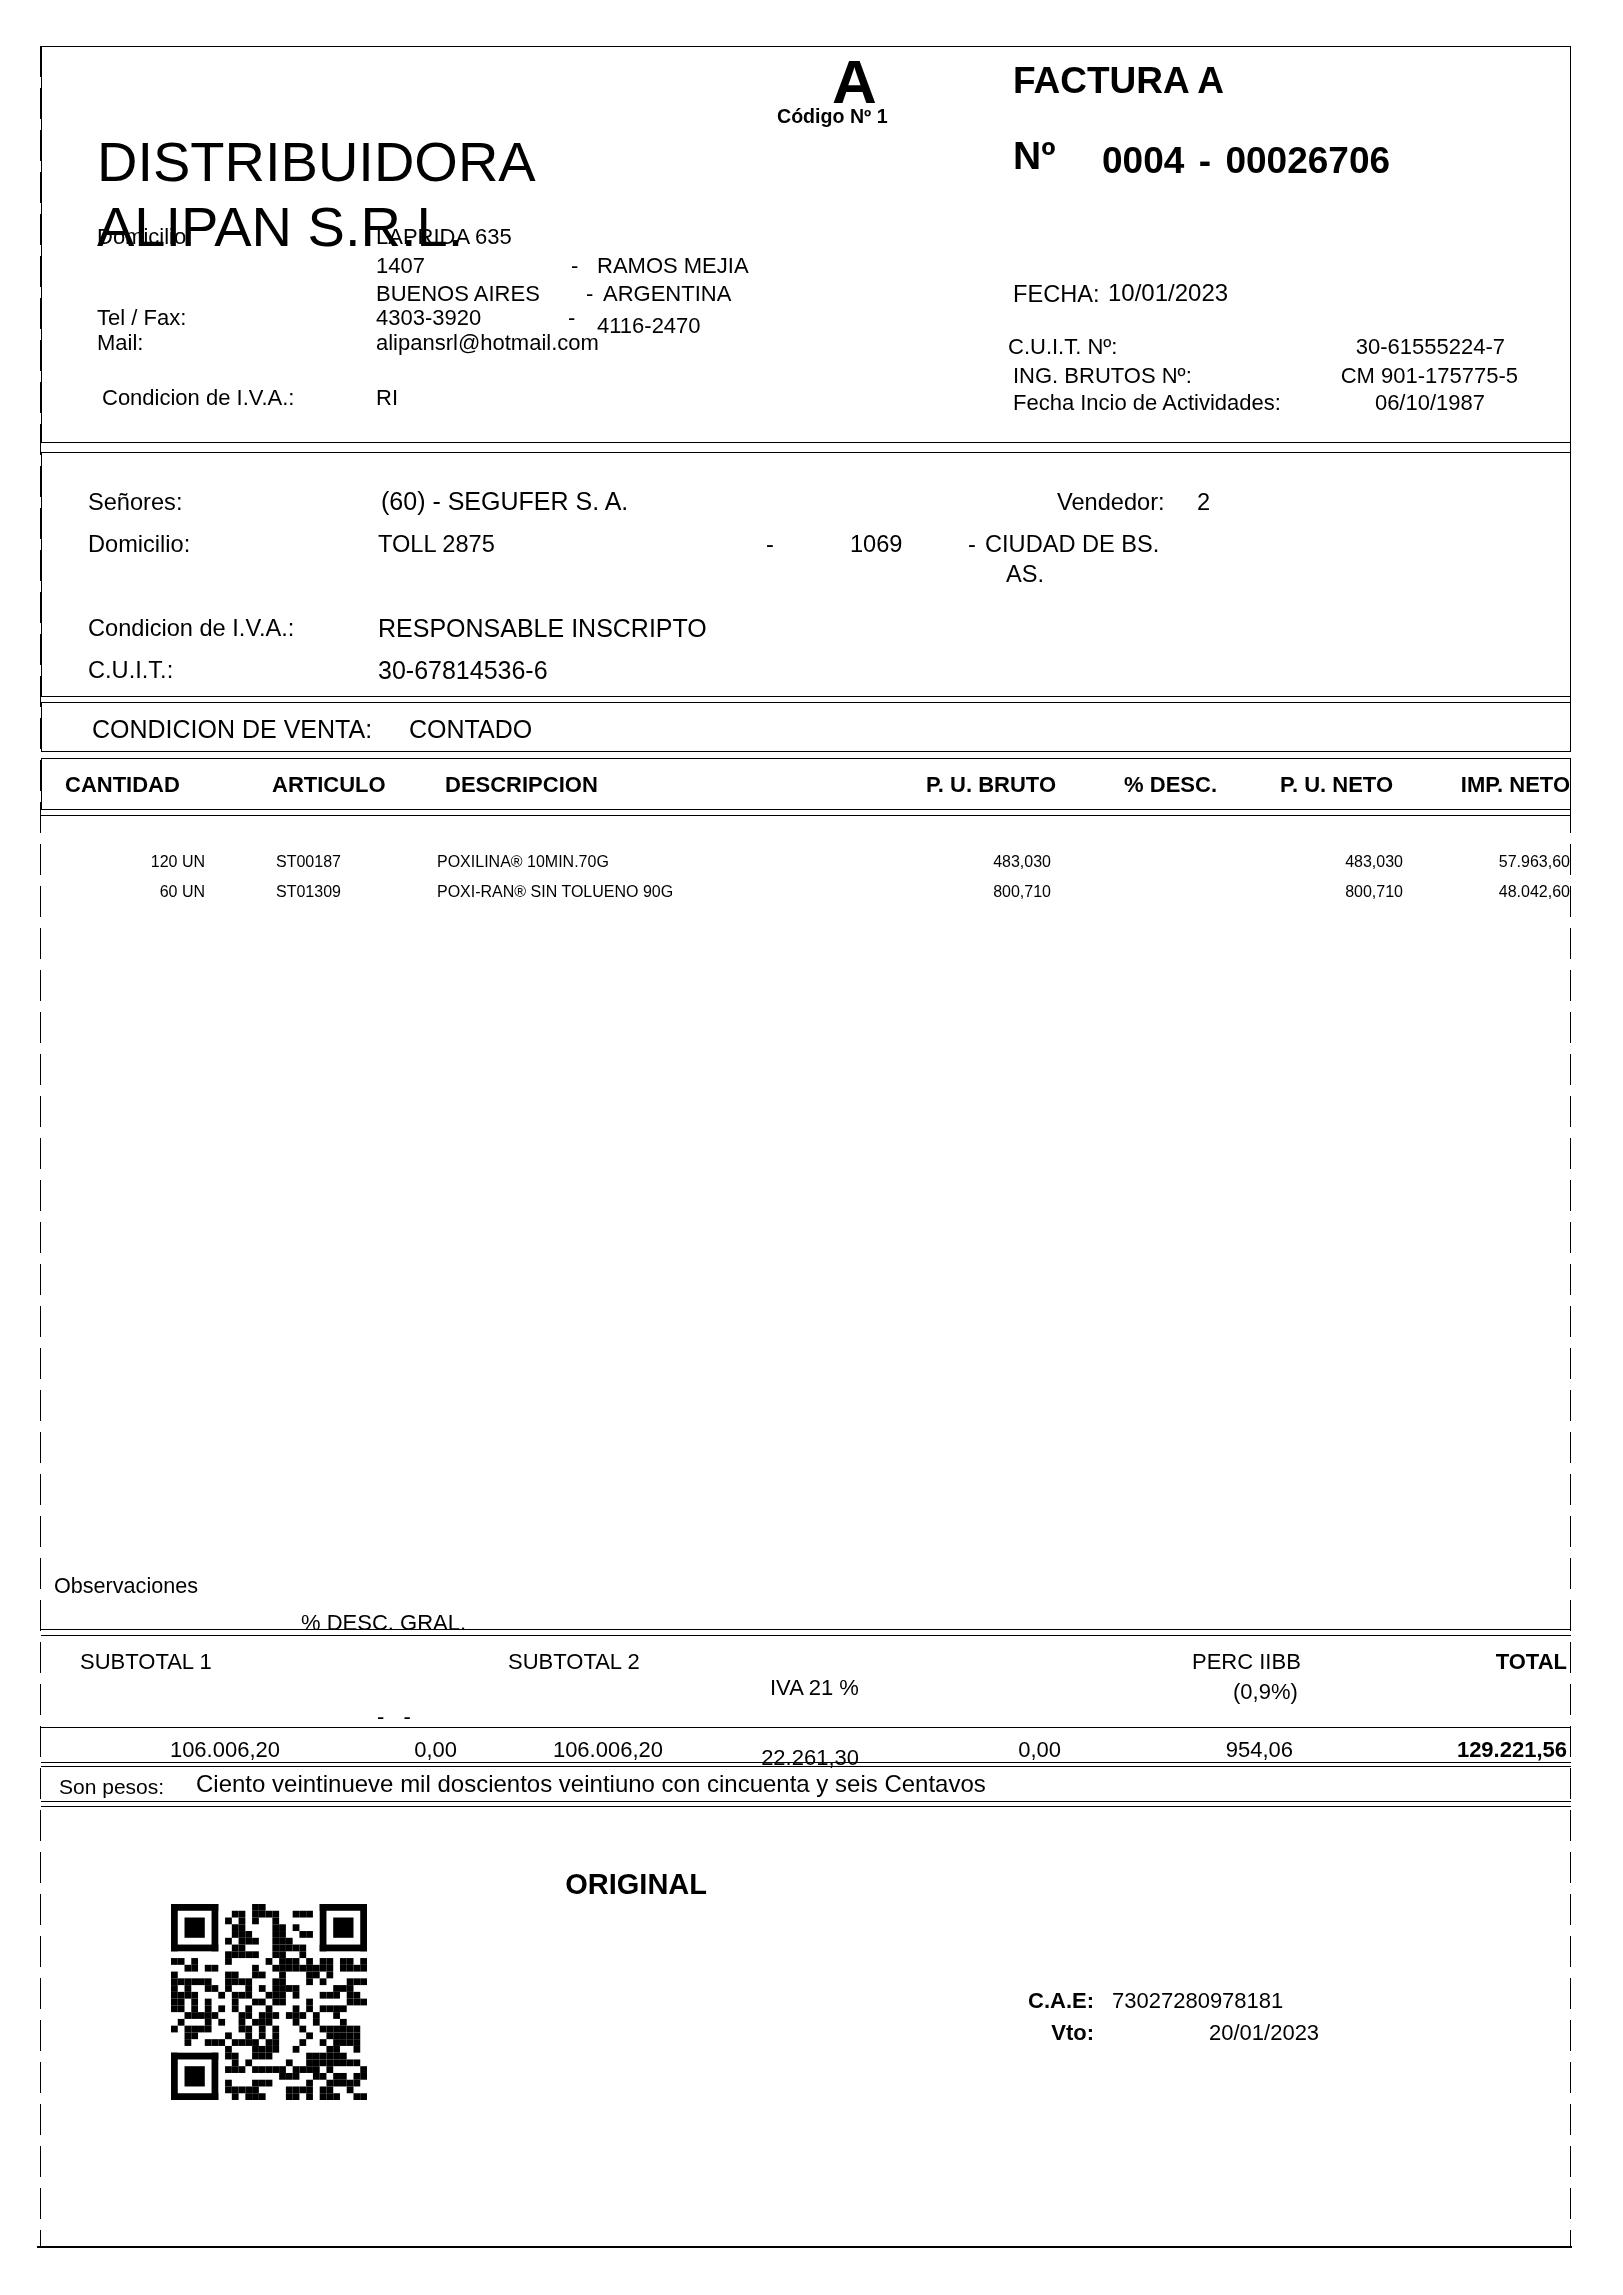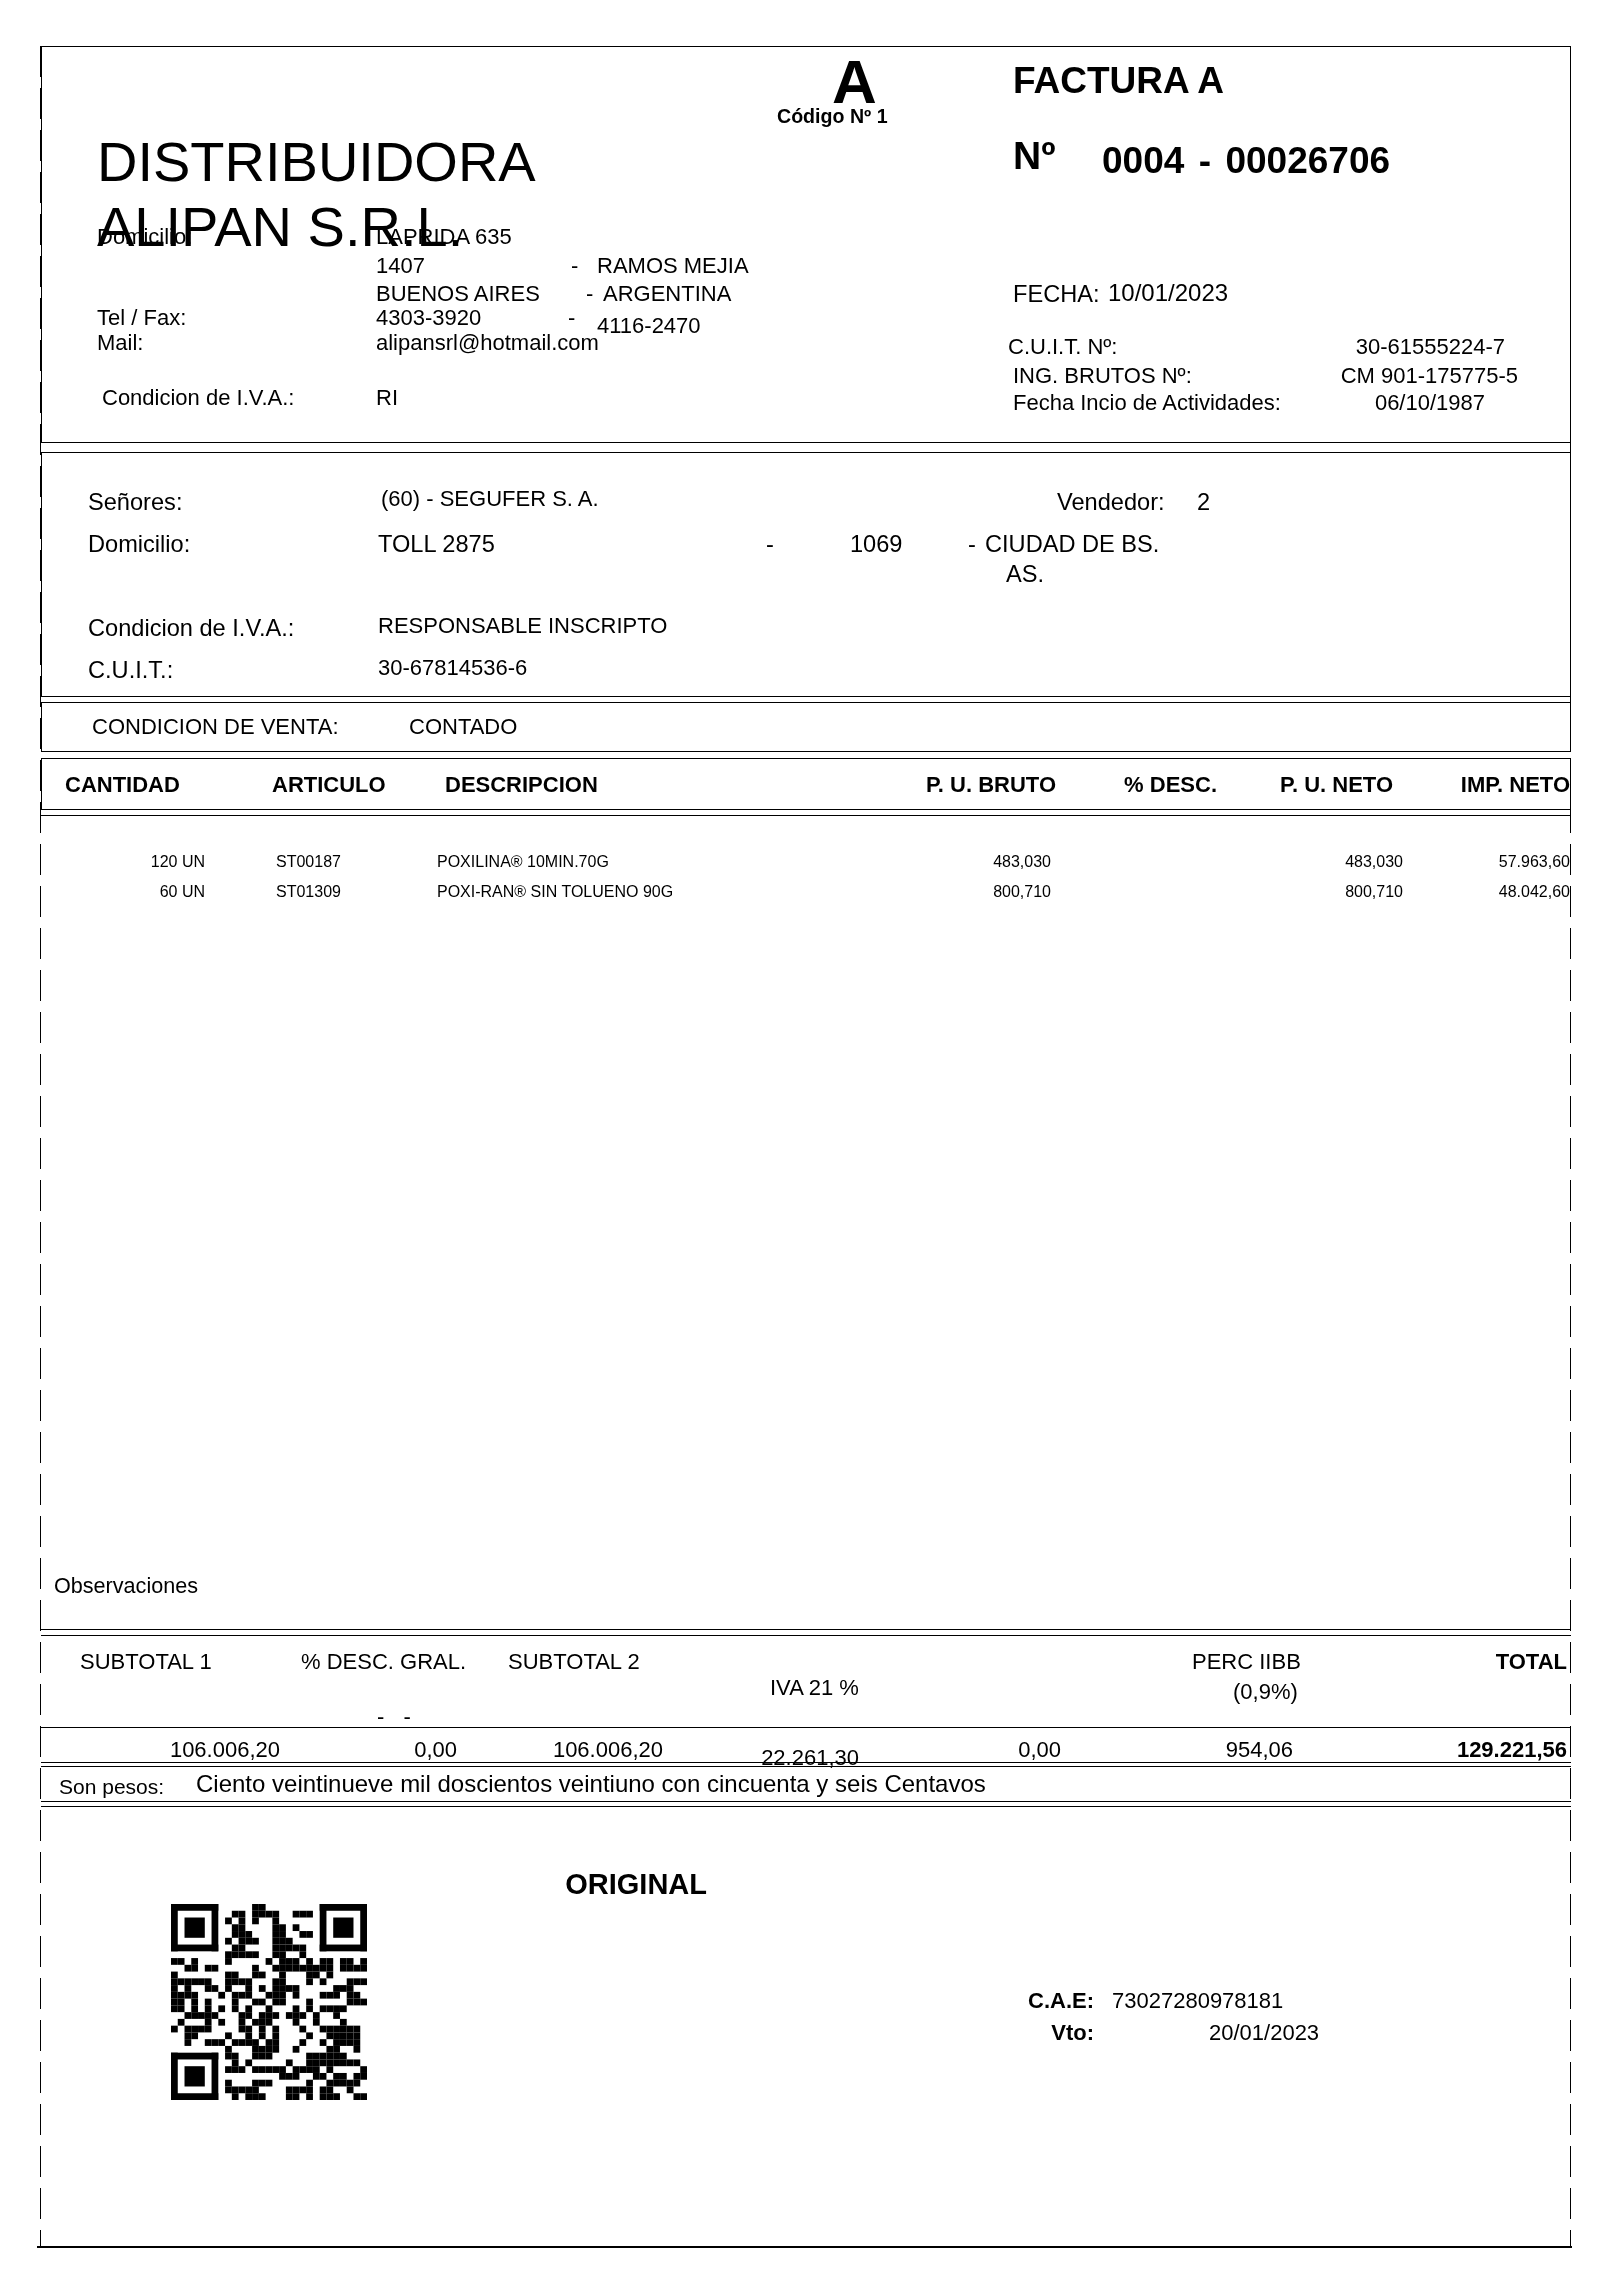--- a/index.html
+++ b/index.html
@@ -13,21 +13,21 @@
   .b{font-weight:bold;}
   .box{position:absolute;left:41px;width:1530px;border:1.3px solid #000;box-sizing:border-box;background:transparent;}
   .hline{position:absolute;left:41px;width:1530px;border-top:1.3px solid #000;height:0;}
   .vdash{
     position:absolute;top:46px;height:2202px;width:1.3px;
     background:repeating-linear-gradient(to bottom,#000 0 31px,transparent 31px 42px);
   }
   
   .f31{font-size:16px;} .f32{font-size:21px;} .f33{font-size:21.6px;}
   .f34{font-size:22px;} .f36{font-size:23.6px;} .f37{font-size:24px;}
-  .f38{font-size:22px;} .f44{font-size:29px;} .f56{font-size:37px;}
+  .f38{font-size:25px;} .f44{font-size:29px;} .f56{font-size:37px;}
   .f60{font-size:39px;} .f68{font-size:56px;} .f94{font-size:62px;}
   .f30{font-size:19.6px;}
   .num-row{display:flex;gap:14.4px;align-items:baseline;}
   .dashes{letter-spacing:6.5px;}
   #qr svg rect{fill:#000;}
 </style>
 </head>
 <body>
 
 <div class="vdash" style="left:40px;"></div>
@@ -123,21 +123,21 @@
   <div class="abs f31 r" style="right:220px;top:883px;">800,710</div>
   <div class="abs f31 r" style="right:53px;top:883px;">48.042,60</div>
 </div>
 
 <div class="abs f33" style="left:54px;top:1574px;">Observaciones</div>
 
 <div class="hline" style="top:1629px;"></div>
 <div class="hline" style="top:1635px;"></div>
 
 <div class="abs f34" style="left:80px;top:1650px;">SUBTOTAL 1</div>
-<div class="abs f34" style="left:301px;top:1650px;">% DESC. GRAL.</div>
+<div class="abs f34" style="left:301px;top:1611px;">% DESC. GRAL.</div>
 <div class="abs f34" style="left:508px;top:1650px;">SUBTOTAL 2</div>
 <div class="abs f34" style="left:770px;top:1650px;margin-top:26px;">IVA 21 %</div>
 <div class="abs f34" style="left:1192px;top:1650px;">PERC IIBB</div>
 <div class="abs f34" style="left:1233px;top:1680px;">(0,9%)</div>
 <div class="abs f34 b r" style="right:56px;top:1650px;">TOTAL</div>
 <div class="abs f34 dashes" style="left:377px;top:1705px;">- -</div>
 
 <div class="hline" style="top:1727px;"></div>
 
 <div class="abs f34 r" style="right:1343px;top:1738px;">106.006,20</div>

